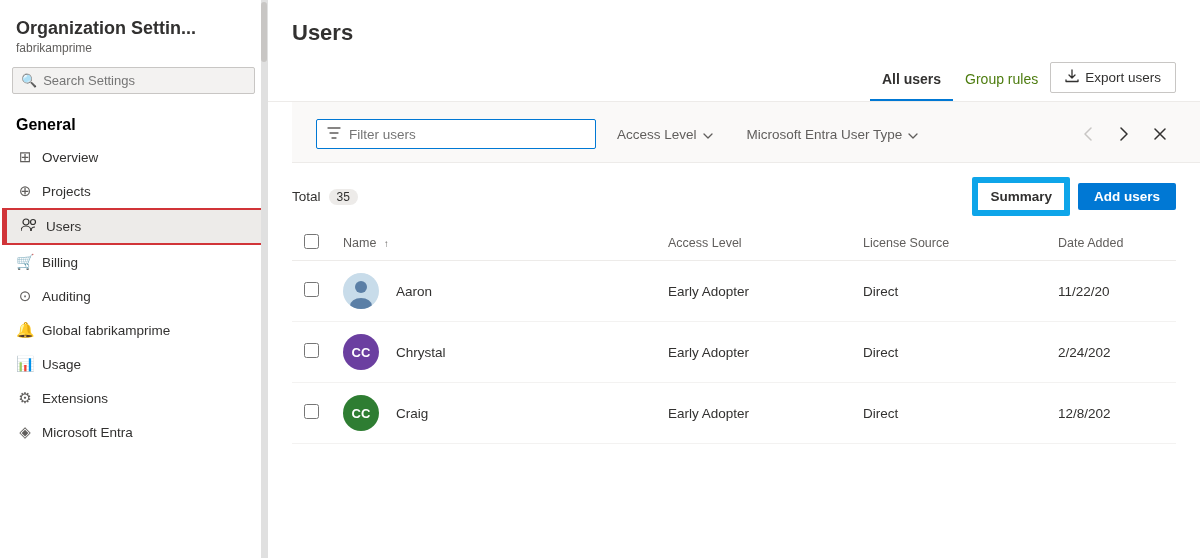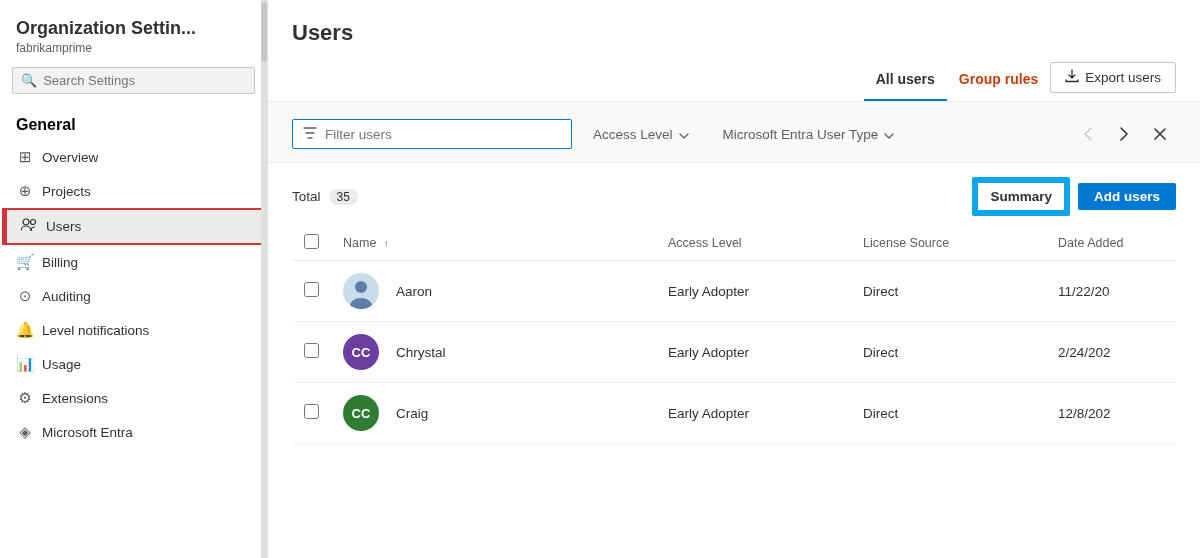--- a/index.html
+++ b/index.html
@@ -160,24 +160,24 @@
 
     .tabs {
       display: flex;
       gap: 0;
     }
 
     .tab {
       padding: 8px 12px 12px 12px;
       font-size: 14px;
       cursor: pointer;
-      color: #c2410c;
+      color: #4d7c0f;
       border-bottom: 2px solid transparent;
       margin-bottom: -1px;
-      font-weight: 700;
+      font-weight: 400;
     }
 
     .tab.active {
       color: #323130;
       border-bottom: 2px solid #0078d4;
       font-weight: 600;
     }
 
     .export-btn {
       display: flex;
@@ -195,20 +195,21 @@
     }
 
     
     .filter-bar {
       display: flex;
       align-items: center;
       gap: 8px;
       padding: 16px 24px 12px 24px;
       background: #faf9f8;
       border-bottom: 1px solid #edebe9;
+      margin-left: 24px;
     }
 
     .filter-input-wrapper {
       display: flex;
       align-items: center;
       border: 1.5px solid #0078d4;
       border-radius: 2px;
       padding: 6px 10px;
       background: #fff;
       gap: 8px;
@@ -445,21 +446,21 @@
   <div class="sidebar-item">
     <span class="sidebar-item-icon">🛒</span>
     <span>Billing</span>
   </div>
   <div class="sidebar-item">
     <span class="sidebar-item-icon">⊙</span>
     <span>Auditing</span>
   </div>
   <div class="sidebar-item">
     <span class="sidebar-item-icon">🔔</span>
-    <span>Level notifications</span>
+    <span>Global fabrikamprime</span>
   </div>
   <div class="sidebar-item">
     <span class="sidebar-item-icon">📊</span>
     <span>Usage</span>
   </div>
   <div class="sidebar-item">
     <span class="sidebar-item-icon">⚙</span>
     <span>Extensions</span>
   </div>
   <div class="sidebar-item">

